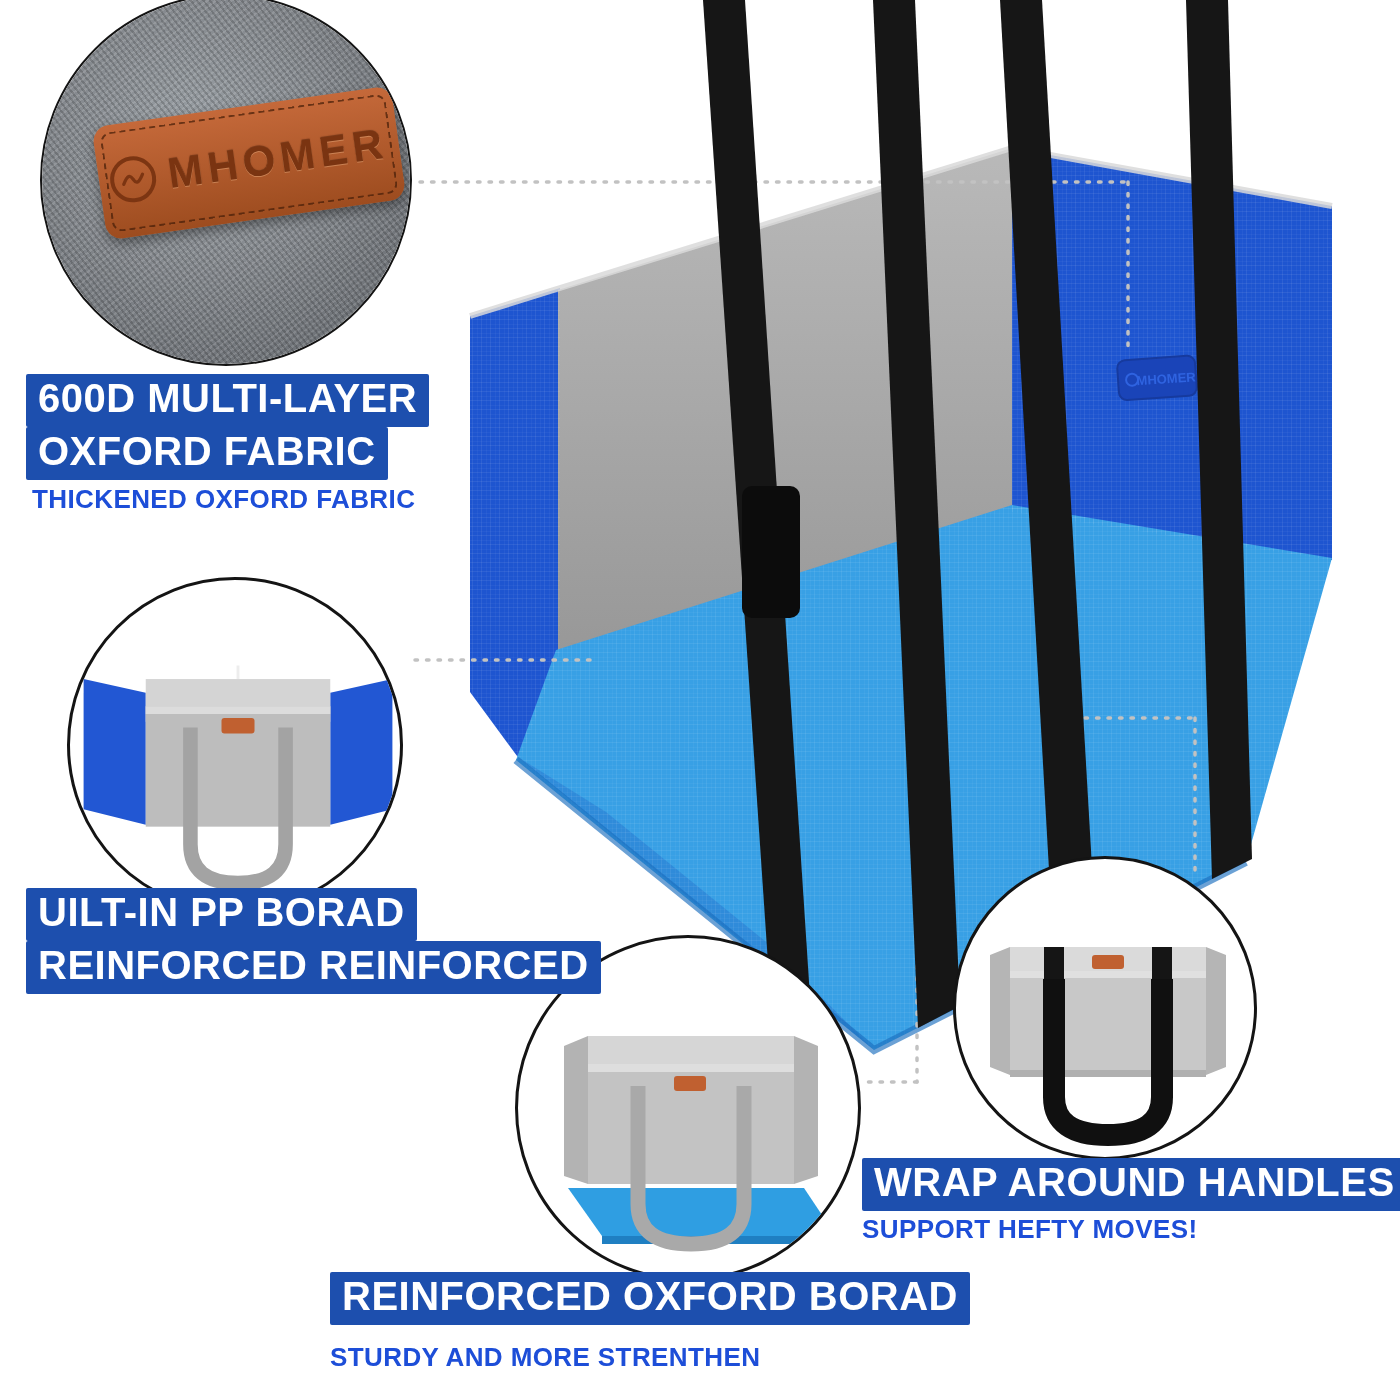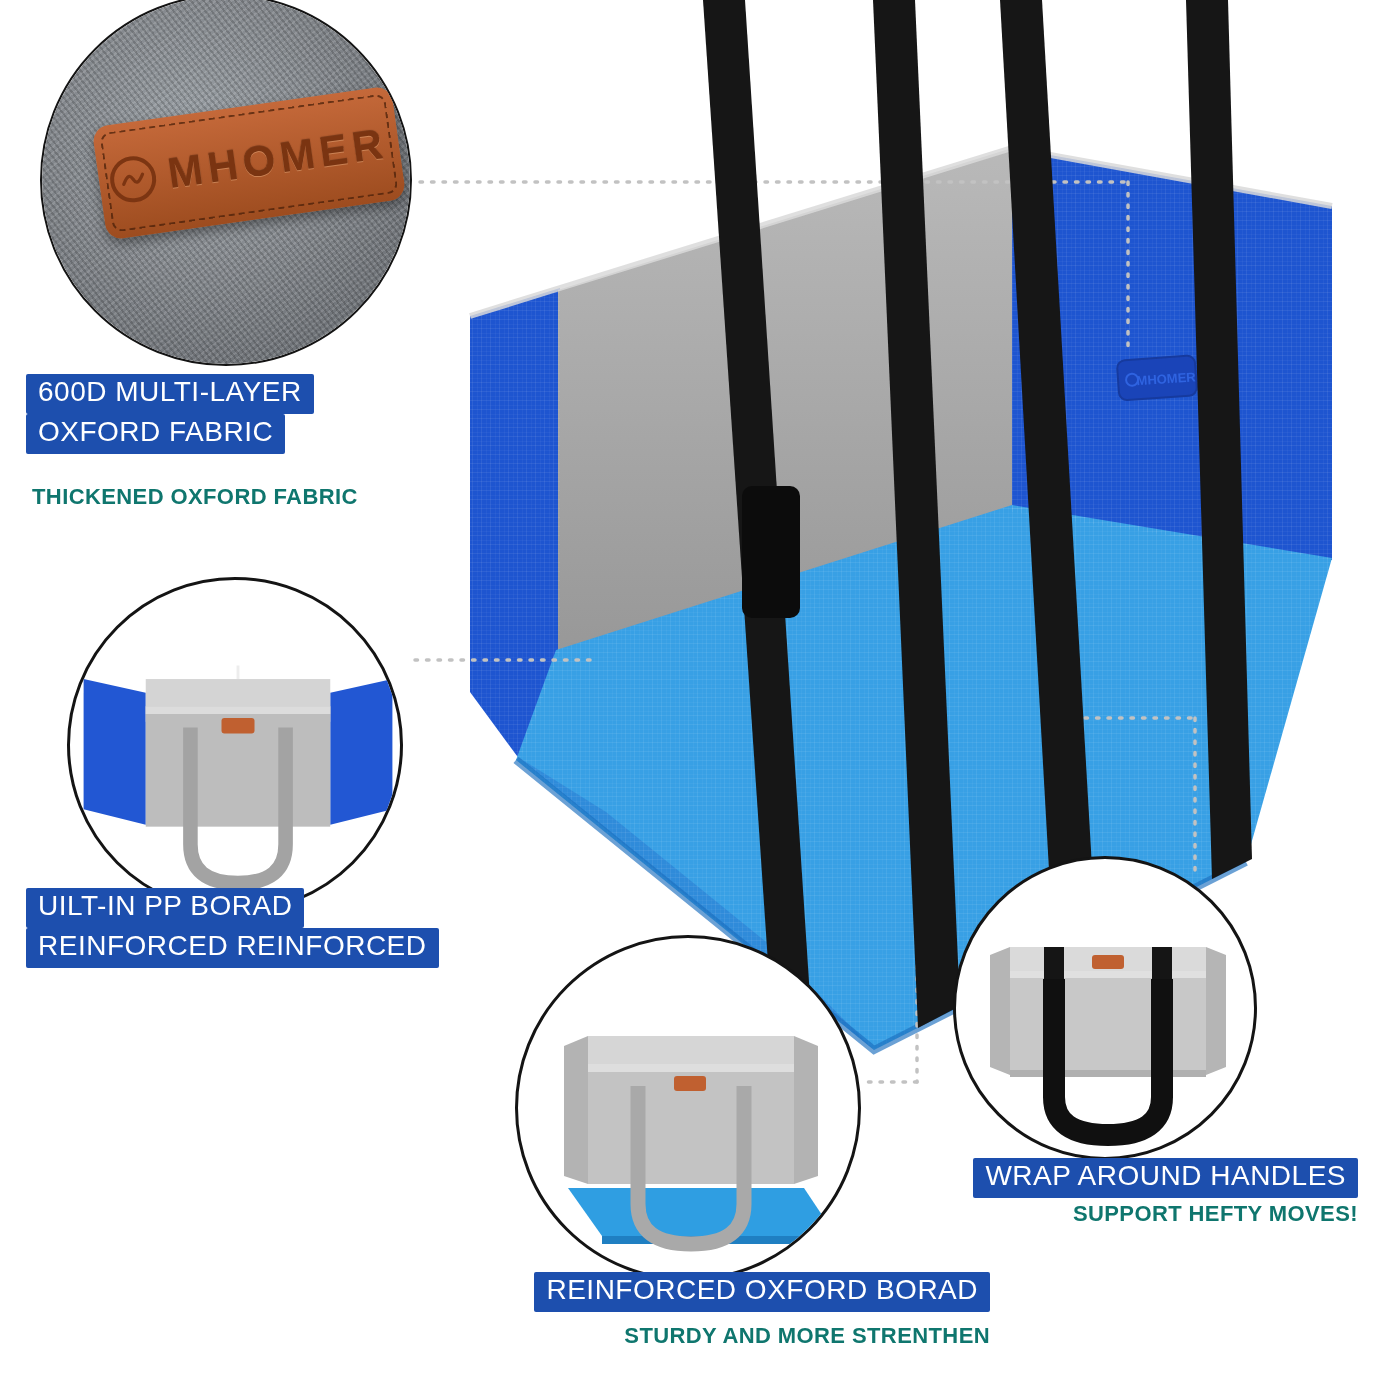--- a/index.html
+++ b/index.html
@@ -7,29 +7,29 @@
   body{
     width:1400px;height:1400px;position:relative;overflow:hidden;
     background:#ffffff;font-family:"Liberation Sans",sans-serif;
   }
   .abs{position:absolute}
   svg{display:block}
 
   
   .banner{
     display:inline-block;background:#1d4fae;color:#ffffff;
-    font-weight:normal;font-size:28px;line-height:1.08;
+    font-weight:bold;font-size:40px;line-height:1.08;
     padding:3px 12px 7px;border-radius:2px;letter-spacing:.5px;white-space:nowrap;
   }
   .banner + .banner{margin-top:0}
   .banner-stack .banner{display:table}
   .note{
-    color:#0f766e;font-weight:bold;font-size:22px;letter-spacing:.4px;white-space:nowrap;
+    color:#1d4ed8;font-weight:bold;font-size:26px;letter-spacing:.4px;white-space:nowrap;
   }
-  .center{text-align:right}
+  .center{text-align:left}
 
   
   .circle{
     position:absolute;border-radius:50%;background:#ffffff;
     border:3px solid #141414;overflow:hidden;
   }
 
   
   #circle-fabric{border-width:2px}
   .fabric-bg{
@@ -176,14 +176,14 @@
   <span class="banner">REINFORCED REINFORCED</span>
 </div>
 
 <div class="abs center" style="left:862px;top:1158px;width:496px">
   <span class="banner">WRAP AROUND HANDLES</span>
   <div class="note" style="margin-top:3px">SUPPORT HEFTY MOVES!</div>
 </div>
 
 <div class="abs center" style="left:330px;top:1272px;width:660px">
   <span class="banner">REINFORCED OXFORD BORAD</span>
-  <div class="note" style="margin-top:7px;line-height:34px">STURDY AND MORE STRENTHEN</div>
+  <div class="note" style="margin-top:15px;line-height:34px">STURDY AND MORE STRENTHEN</div>
 </div>
 
 </body></html>

